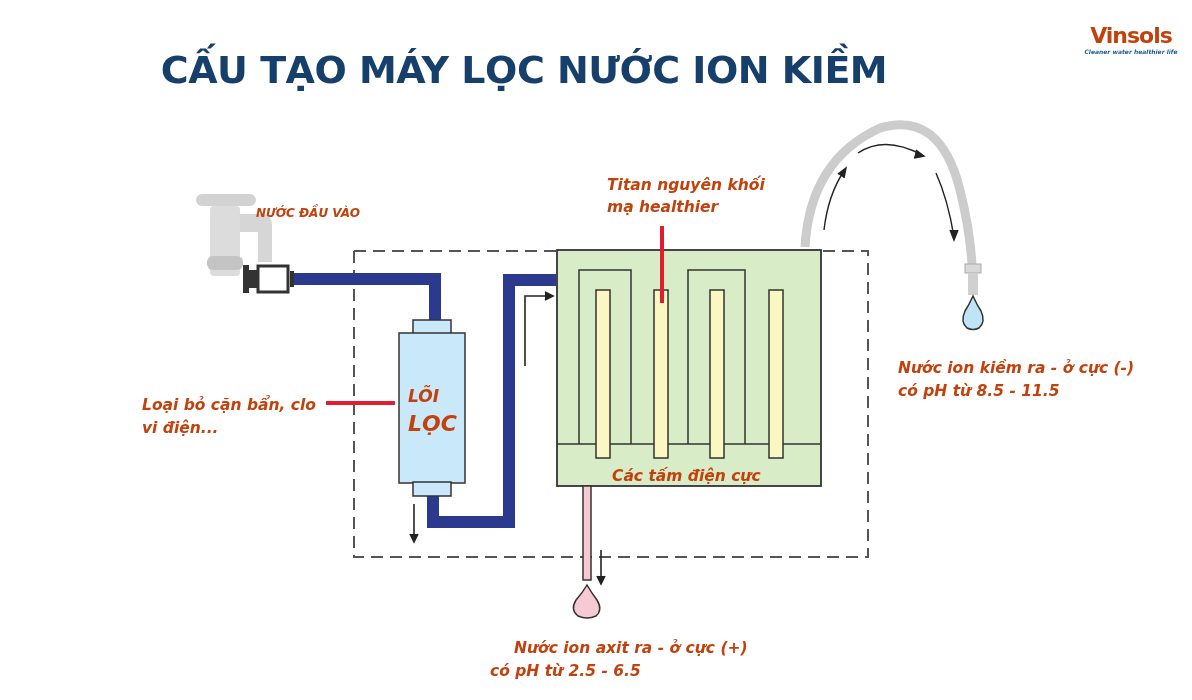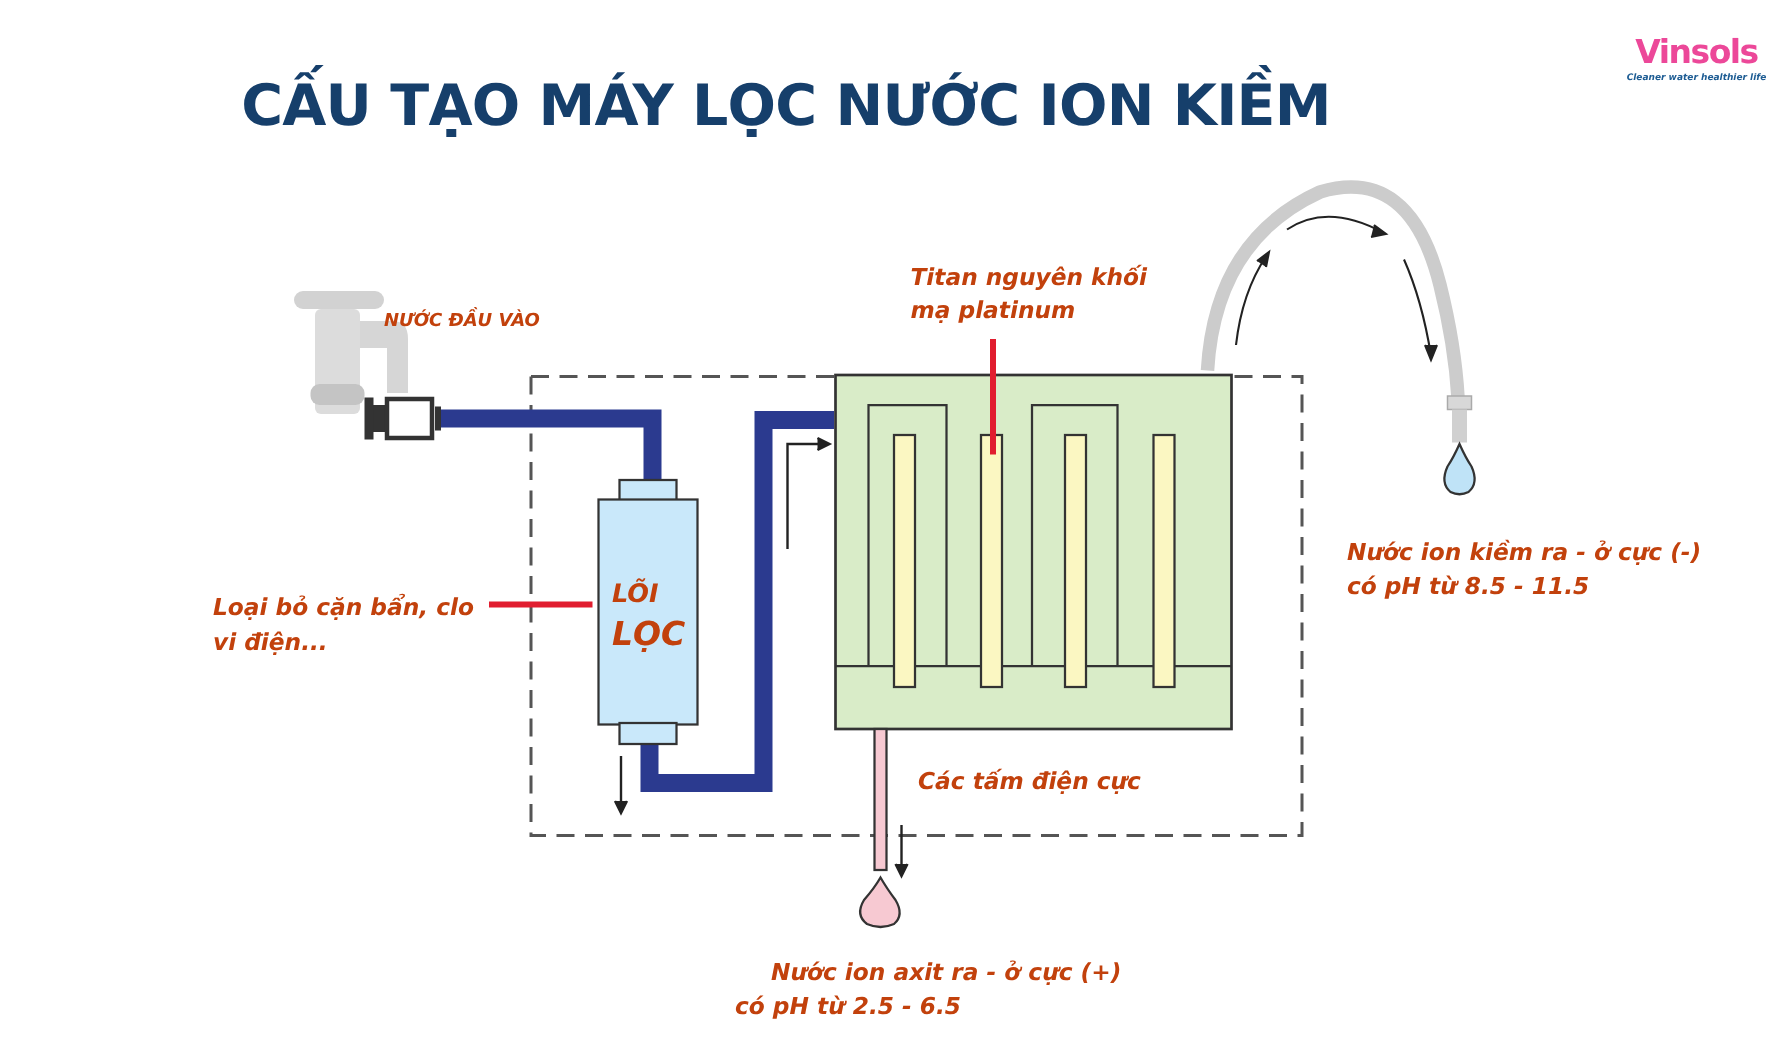--- a/index.html
+++ b/index.html
@@ -1,19 +1,19 @@
 <!DOCTYPE html>
 <html><head>
 <meta charset="utf-8">
 <style>
   html,body{margin:0;padding:0;background:#fff;}
   body{width:1192px;height:700px;position:relative;overflow:hidden;font-family:"Liberation Sans",sans-serif;}
   .title{position:absolute;left:0;width:1048px;top:48px;text-align:center;font-family:"DejaVu Sans",sans-serif;font-weight:bold;font-size:38px;color:#163f6b;letter-spacing:-0.5px;}
   .logo{position:absolute;left:1076px;top:24px;width:110px;text-align:center;}
-  .logo-name{font-family:"DejaVu Sans",sans-serif;font-weight:bold;font-size:22px;color:#ec4899;letter-spacing:-1px;line-height:24px;}
+  .logo-name{font-family:"DejaVu Sans",sans-serif;font-weight:bold;font-size:22px;color:#c2410c;letter-spacing:-1px;line-height:24px;}
   .logo-tag{font-family:"DejaVu Sans",sans-serif;font-style:italic;font-weight:bold;font-size:6px;color:#1d5c93;line-height:8px;}
   .lbl{position:absolute;color:#c2410c;font-style:italic;font-weight:bold;font-family:"DejaVu Sans",sans-serif;font-size:15.5px;line-height:22px;white-space:nowrap;text-align:right;}
   .lbl-small{font-size:14px;}
   svg.diagram{position:absolute;left:0;top:0;}
 </style>
 </head>
 <body>
 
 <div class="title">CẤU TẠO MÁY LỌC NƯỚC ION KIỀM</div>
 
@@ -103,21 +103,21 @@
 
 <div class="lbl lbl-small" style="left:256px;top:202px;font-size:12px;">NƯỚC ĐẦU VÀO</div>
 
 <div class="lbl" style="left:408px;top:383px;font-size:17px;line-height:27px;">LÕI</div>
 <div class="lbl" style="left:408px;top:410px;font-size:22px;line-height:27px;">LỌC</div>
 
 <div class="lbl" style="left:142px;top:394px;">Loại bỏ cặn bẩn, clo</div>
 <div class="lbl" style="left:142px;top:417px;">vi điện...</div>
 
 <div class="lbl" style="left:607px;top:174px;">Titan nguyên khối</div>
-<div class="lbl" style="left:607px;top:196px;">mạ platinum</div>
+<div class="lbl" style="left:607px;top:196px;">mạ healthier</div>
 
-<div class="lbl" style="left:612px;top:465px;margin-top:45px;">Các tấm điện cực</div>
+<div class="lbl" style="left:612px;top:465px;">Các tấm điện cực</div>
 
 <div class="lbl" style="left:898px;top:357px;">Nước ion kiềm ra - ở cực (-)</div>
 <div class="lbl" style="left:898px;top:380px;">có pH từ 8.5 - 11.5</div>
 
 <div class="lbl" style="left:490px;top:637px;margin-left:24px;">Nước ion axit ra - ở cực (+)</div>
 <div class="lbl" style="left:490px;top:660px;">có pH từ 2.5 - 6.5</div>
 
 </body></html>

